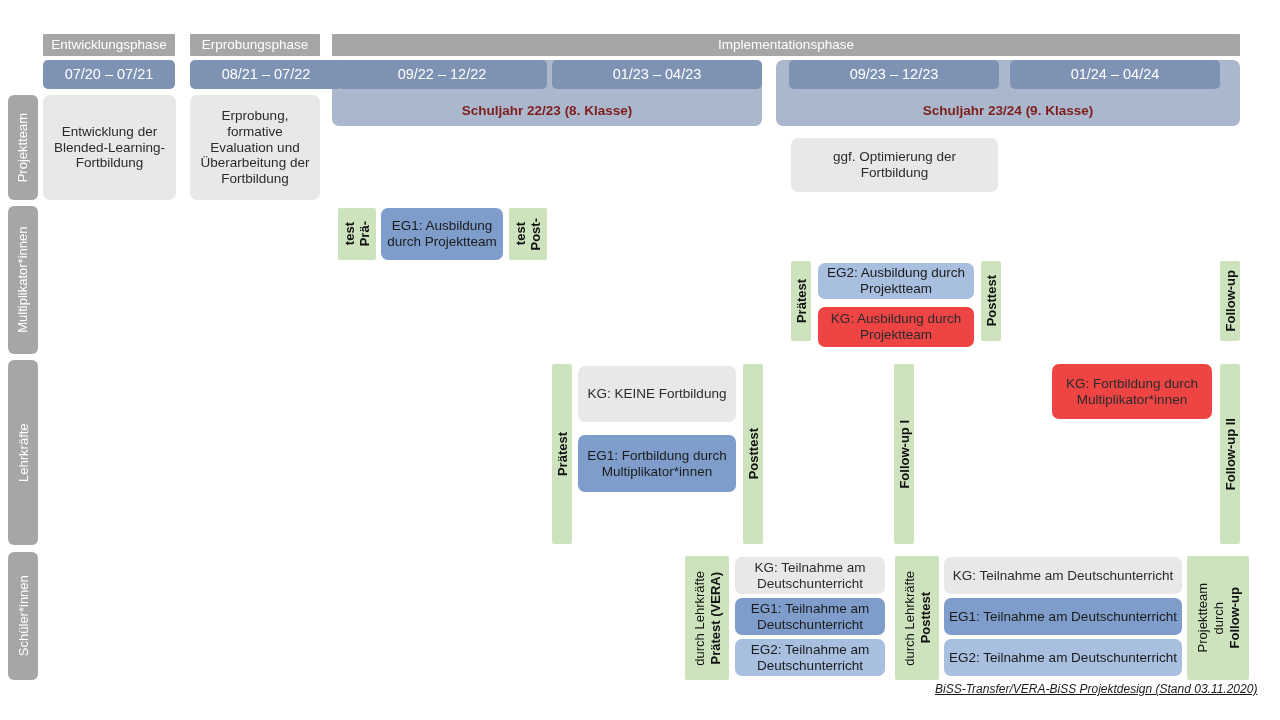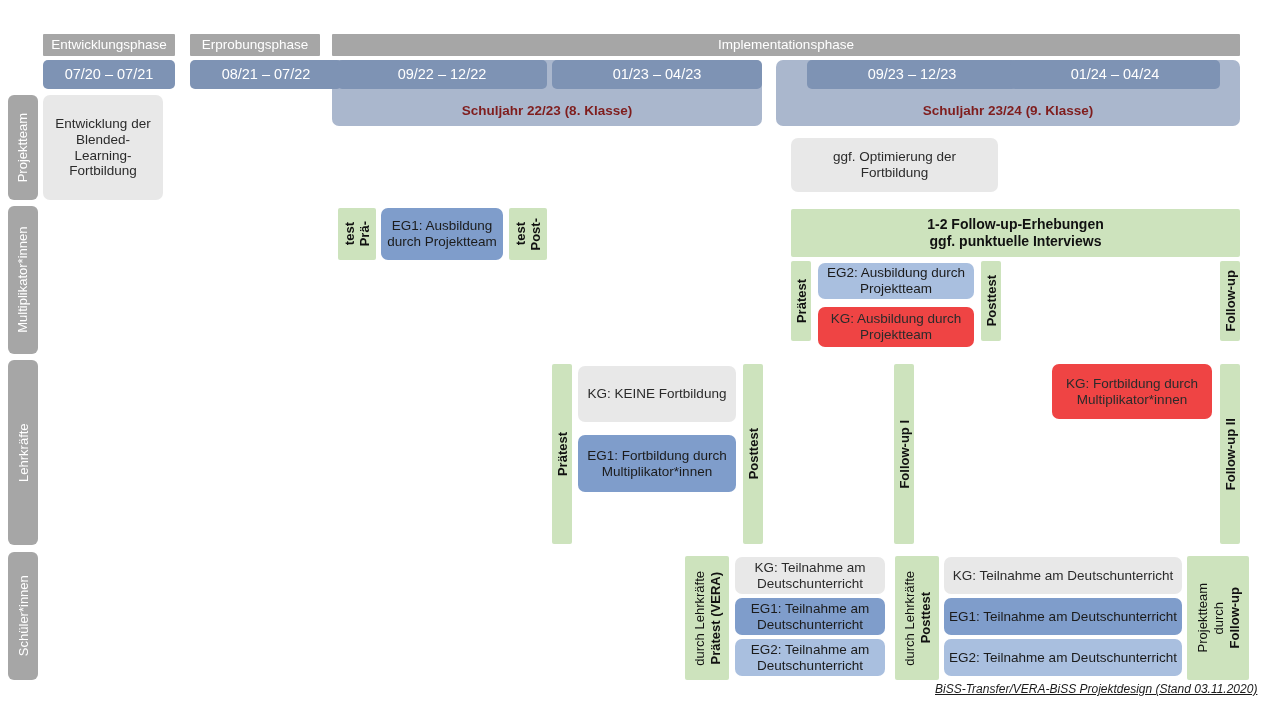--- a/index.html
+++ b/index.html
@@ -68,57 +68,54 @@
     <span class="yr-label">Schuljahr 22/23 (8. Klasse)</span>
   </div>
   <div class="box year-band" style="left:776px;top:60px;width:464px;height:66px;">
     <span class="yr-label">Schuljahr 23/24 (9. Klasse)</span>
   </div>
 
   <div class="box date-bar" style="left:43px;top:60px;width:132px;height:29px;">07/20 – 07/21</div>
   <div class="box date-bar" style="left:190px;top:60px;width:152px;height:29px;">08/21 – 07/22</div>
   <div class="box date-bar" style="left:337px;top:60px;width:210px;height:29px;">09/22 – 12/22</div>
   <div class="box date-bar" style="left:552px;top:60px;width:210px;height:29px;">01/23 – 04/23</div>
-  <div class="box date-bar" style="left:789px;top:60px;width:210px;height:29px;margin-left:18px;">09/23 – 12/23</div>
+  <div class="box date-bar" style="left:789px;top:60px;width:210px;height:29px;">09/23 – 12/23</div>
   <div class="box date-bar" style="left:1010px;top:60px;width:210px;height:29px;">01/24 – 04/24</div>
 
   <div class="box row-label" style="left:8px;top:95px;width:30px;height:105px;">
     <span>Projektteam</span>
   </div>
   <div class="box row-label" style="left:8px;top:206px;width:30px;height:148px;">
     <span>Multiplikator*innen</span>
   </div>
   <div class="box row-label" style="left:8px;top:360px;width:30px;height:185px;">
     <span>Lehrkräfte</span>
   </div>
   <div class="box row-label" style="left:8px;top:552px;width:30px;height:128px;">
     <span>Schüler*innen</span>
   </div>
 
-  <div class="box grey-box" style="left:43px;top:95px;width:120px;height:105px;padding:4px 6px;">Entwicklung der Blended-Learning-Fortbildung</div>
+  <div class="box grey-box" style="left:43px;top:95px;width:133px;height:105px;padding:4px 6px;">Entwicklung der Blended-Learning-Fortbildung</div>
+  <div class="box grey-box" style="left:190px;top:95px;width:130px;height:105px;padding:4px 6px;">Erprobung, formative Evaluation und Überarbeitung der Fortbildung</div>
   <div class="box grey-box" style="left:791px;top:138px;width:207px;height:54px;padding:4px 8px;">ggf. Optimierung der Fortbildung</div>
 
   <div class="box green" style="left:338px;top:208px;width:38px;height:52px;">
     <div class="vstack">
       <span class="vtext b">Prä-</span>
       <span class="vtext b">test</span>
     </div>
   </div>
   <div class="box eg1-box" style="left:381px;top:208px;width:122px;height:52px;padding:10px 6px;">EG1: Ausbildung durch Projektteam</div>
   <div class="box green" style="left:509px;top:208px;width:38px;height:52px;">
     <div class="vstack">
       <span class="vtext b">Post-</span>
       <span class="vtext b">test</span>
     </div>
   </div>
 
-  <div class="box green-band" style="left:791px;top:209px;width:449px;height:48px;flex-direction:column;">
-    <span>1-2 Follow-up-Erhebungen</span>
-    <span>ggf. punktuelle Interviews</span>
-  </div>
 
   <div class="box green" style="left:791px;top:261px;width:20px;height:80px;">
     <span class="vtext b">Prätest</span>
   </div>
   <div class="box eg2-box" style="left:818px;top:263px;width:156px;height:36px;padding:2px 6px;">EG2: Ausbildung durch Projektteam</div>
   <div class="box grey-box-d" style="left:818px;top:307px;width:156px;height:40px;padding:2px 6px;">KG: Ausbildung durch Projektteam</div>
   <div class="box green" style="left:981px;top:261px;width:20px;height:80px;">
     <span class="vtext b">Posttest</span>
   </div>
   <div class="box green" style="left:1220px;top:261px;width:20px;height:80px;">

